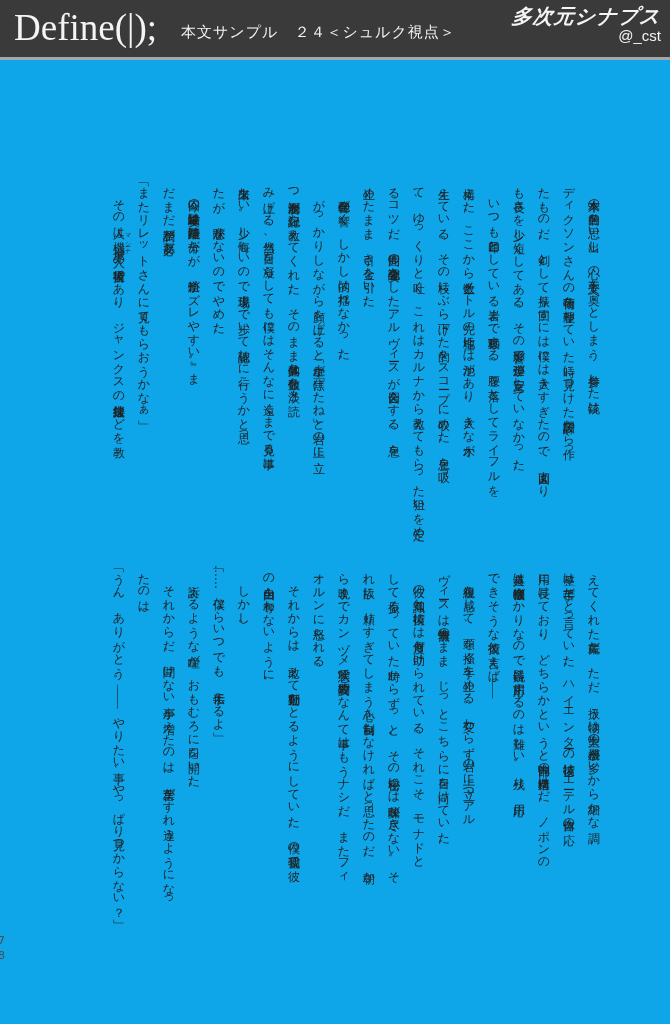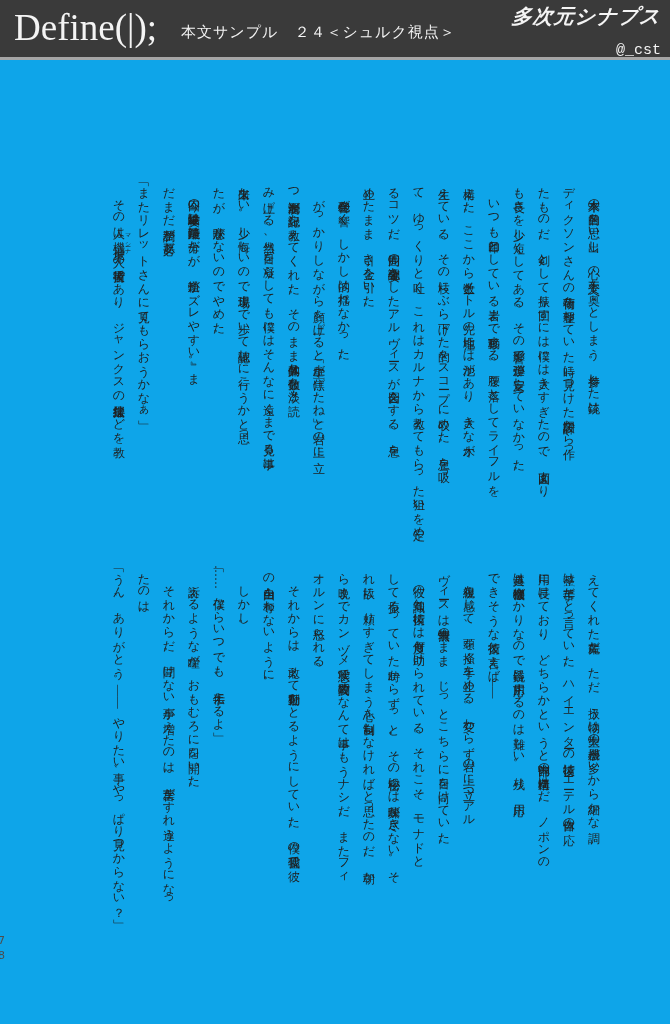--- a/index.html
+++ b/index.html
@@ -52,23 +52,23 @@
   .jp-logo {
     font-family: "Liberation Sans", sans-serif;
     font-size: 20px;
     font-weight: bold;
     font-style: italic;
     transform: skewX(-6deg);
     letter-spacing: 1px;
     white-space: nowrap;
   }
   .handle {
-    font-family: Liberation Mono, monospace;
+    font-family: Liberation Sans, sans-serif;
     font-size: 15px;
-    margin-top: 16px;
+    margin-top: 1px;
   }
   
   .vtext {
     position: absolute;
     writing-mode: vertical-rl;
     -webkit-writing-mode: vertical-rl;
     text-orientation: mixed;
     font-family: "Liberation Serif", serif;
     font-size: 12px;
     line-height: 25px;      

